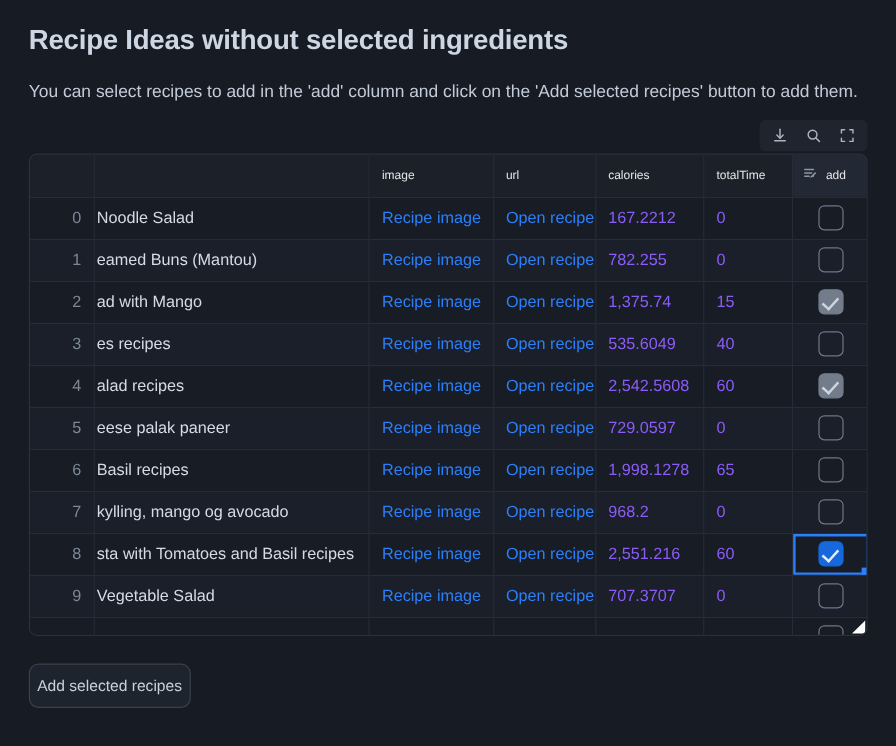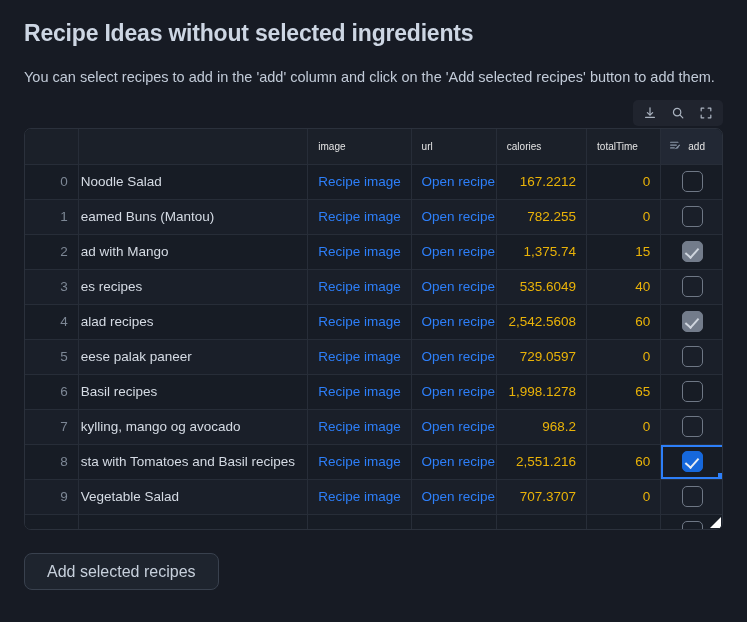--- a/index.html
+++ b/index.html
@@ -146,22 +146,22 @@
     margin-left: -18px;
     padding-left: 10px;
   }
   td.link { padding-left: 10px; margin-top: 7px; }
   td.link a {
     color: #2d7ff9;
     text-decoration: none;
     cursor: pointer;
   }
   td.num {
-    text-align: right;
-    color: #eab308;
+    text-align: left;
+    color: #8b5cf6;
     padding-right: 10px;
   }
   td.add-cell {
     text-align: center;
     padding: 0;
     position: relative;
   }
 
   
   .cbx {
@@ -232,26 +232,26 @@
     border-width: 0 0 11px 11px;
     border-color: transparent transparent #ffffff transparent;
   }
 
   
   .add-btn {
     position: absolute;
     left: 24px;
     top: 553px;
     height: 37px;
-    padding: 0 22px;
+    padding: 0 6px;
     background: #1e242e;
     color: #c7d0dc;
     border: 1px solid #39414e;
     border-radius: 8px;
-    font-size: 16px;
+    font-size: 13px;
     font-family: "Liberation Sans", sans-serif;
     cursor: pointer;
     line-height: 35px;
   }
 </style>
 </head>
 <body>
 
 <div class="page">
 

